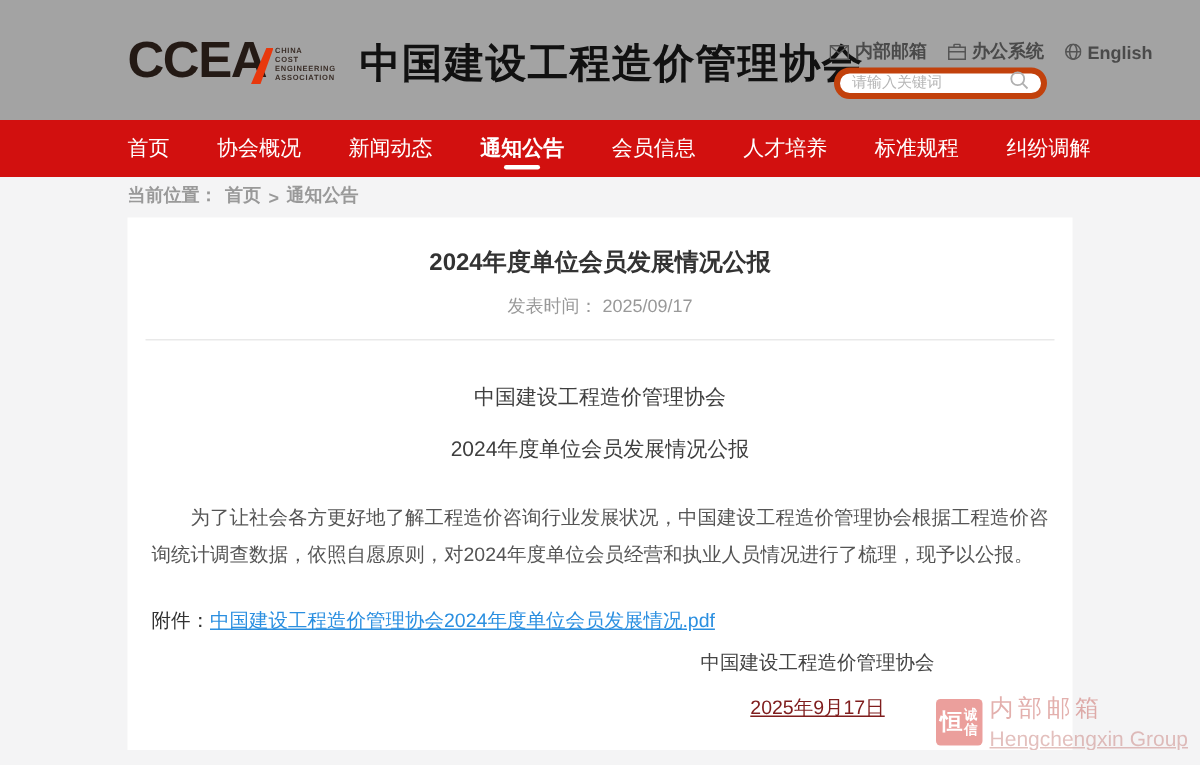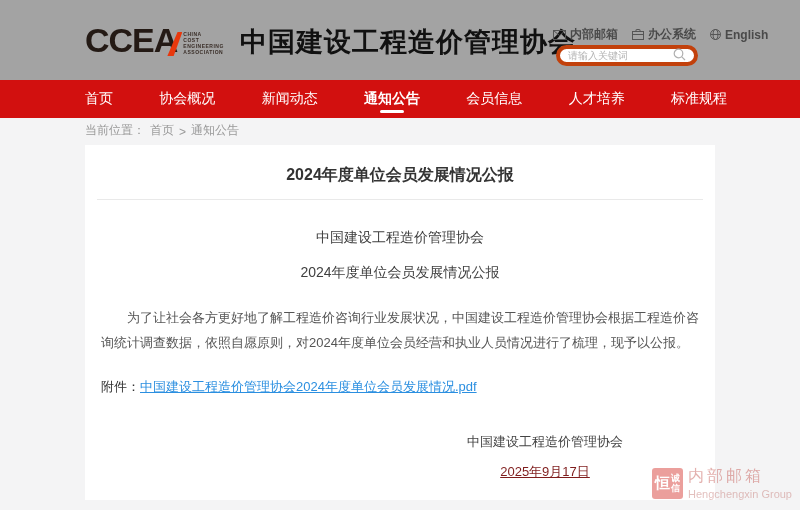--- a/index.html
+++ b/index.html
@@ -32,21 +32,21 @@
   .nav { position:absolute; top:80px; left:0; width:800px; height:38px; background:#d2100f;
     display:flex; align-items:center; justify-content:space-between; padding:0 73px 0 85px; }
   .nav-item { color:#fff; font-size:14px; cursor:pointer; position:relative; height:38px;
     display:flex; align-items:center; white-space:nowrap; }
   .nav-item.active { font-weight:bold; }
   .nav-item.active::after { content:''; position:absolute; bottom:5px; left:50%; transform:translateX(-50%);
     width:24px; height:3px; background:#fff; border-radius:2px; }
 
   
   .breadcrumb { position:absolute; top:122px; left:85px; font-size:12px; color:#999;
-    display:flex; gap:5px; align-items:flex-end; }
+    display:flex; gap:5px; align-items:flex-end;font-weight:bold; }
   .breadcrumb a { color:#999; text-decoration:none; cursor:pointer; }
 
   
   .card { position:absolute; top:145px; left:85px; width:630px; height:355px; background:#fff; }
   .article-title { margin-top:20px; text-align:center; font-size:16px; font-weight:bold; color:#333; }
   .article-meta { margin-top:10px; text-align:center; font-size:12px; color:#999; }
   .divider { margin:13px 12px 0 12px; border-top:1px solid #e9e9e9; }
 
   .body-line { text-align:center; font-size:14px; color:#3f3f3f; }
   .body-line.l1 { margin-top:29px; }
@@ -60,21 +60,21 @@
   .signature .sig-date { font-size:13px; color:#7f1d1d; margin-top:12px;text-decoration:underline; }
 
   
   .watermark { position:absolute; right:8px; bottom:10px; display:flex; align-items:center; gap:5px; opacity:.5; }
   .wm-logo { width:31px; height:31px; background:#d9423c; border-radius:3px; display:flex;
     align-items:center; justify-content:center; gap:1px; padding:2px; }
   .wm-logo .wm-big { color:#fff; font-size:15px; font-weight:bold; }
   .wm-logo .wm-col { display:flex; flex-direction:column; }
   .wm-logo .wm-col span { color:#fff; font-size:9px; line-height:10px; font-weight:bold; }
   .wm-text .wm-name { font-size:16px; color:#c8635e; letter-spacing:3px; font-family:"Liberation Serif","DejaVu Serif",serif; }
-  .wm-text .wm-en { font-size:11px; color:#c8827e; margin-top:1px; }
+  .wm-text .wm-en { font-size:14px; color:#c8827e; margin-top:1px;text-decoration:underline; }
 </style>
 </head>
 <body>
 
 <div class="header">
   <div class="logo-wrap">
     <div class="logo-acronym">CCE<span class="logo-a">A</span></div>
     <div class="logo-sub">
       <span>CHINA</span>
       <span>COST</span>
@@ -128,31 +128,33 @@
 </div>
 
 <div class="nav">
   <div class="nav-item">首页</div>
   <div class="nav-item">协会概况</div>
   <div class="nav-item">新闻动态</div>
   <div class="nav-item active">通知公告</div>
   <div class="nav-item">会员信息</div>
   <div class="nav-item">人才培养</div>
   <div class="nav-item">标准规程</div>
+  <div class="nav-item">纠纷调解</div>
 </div>
 
 <div class="breadcrumb">
   <span>当前位置：</span>
   <a>首页</a>
   <span>&gt;</span>
   <a>通知公告</a>
 </div>
 
 <div class="card">
   <div class="article-title">2024年度单位会员发展情况公报</div>
+  <div class="article-meta">发表时间：  2025/09/17</div>
   <div class="divider"></div>
 
   <div class="body-line l1">中国建设工程造价管理协会</div>
   <div class="body-line l2">2024年度单位会员发展情况公报</div>
 
   <div class="paragraph">为了让社会各方更好地了解工程造价咨询行业发展状况，中国建设工程造价管理协会根据工程造价咨询统计调查数据，依照自愿原则，对2024年度单位会员经营和执业人员情况进行了梳理，现予以公报。</div>
 
   <div class="attachment">
     <span>附件：</span><a>中国建设工程造价管理协会2024年度单位会员发展情况.pdf</a>
   </div>

